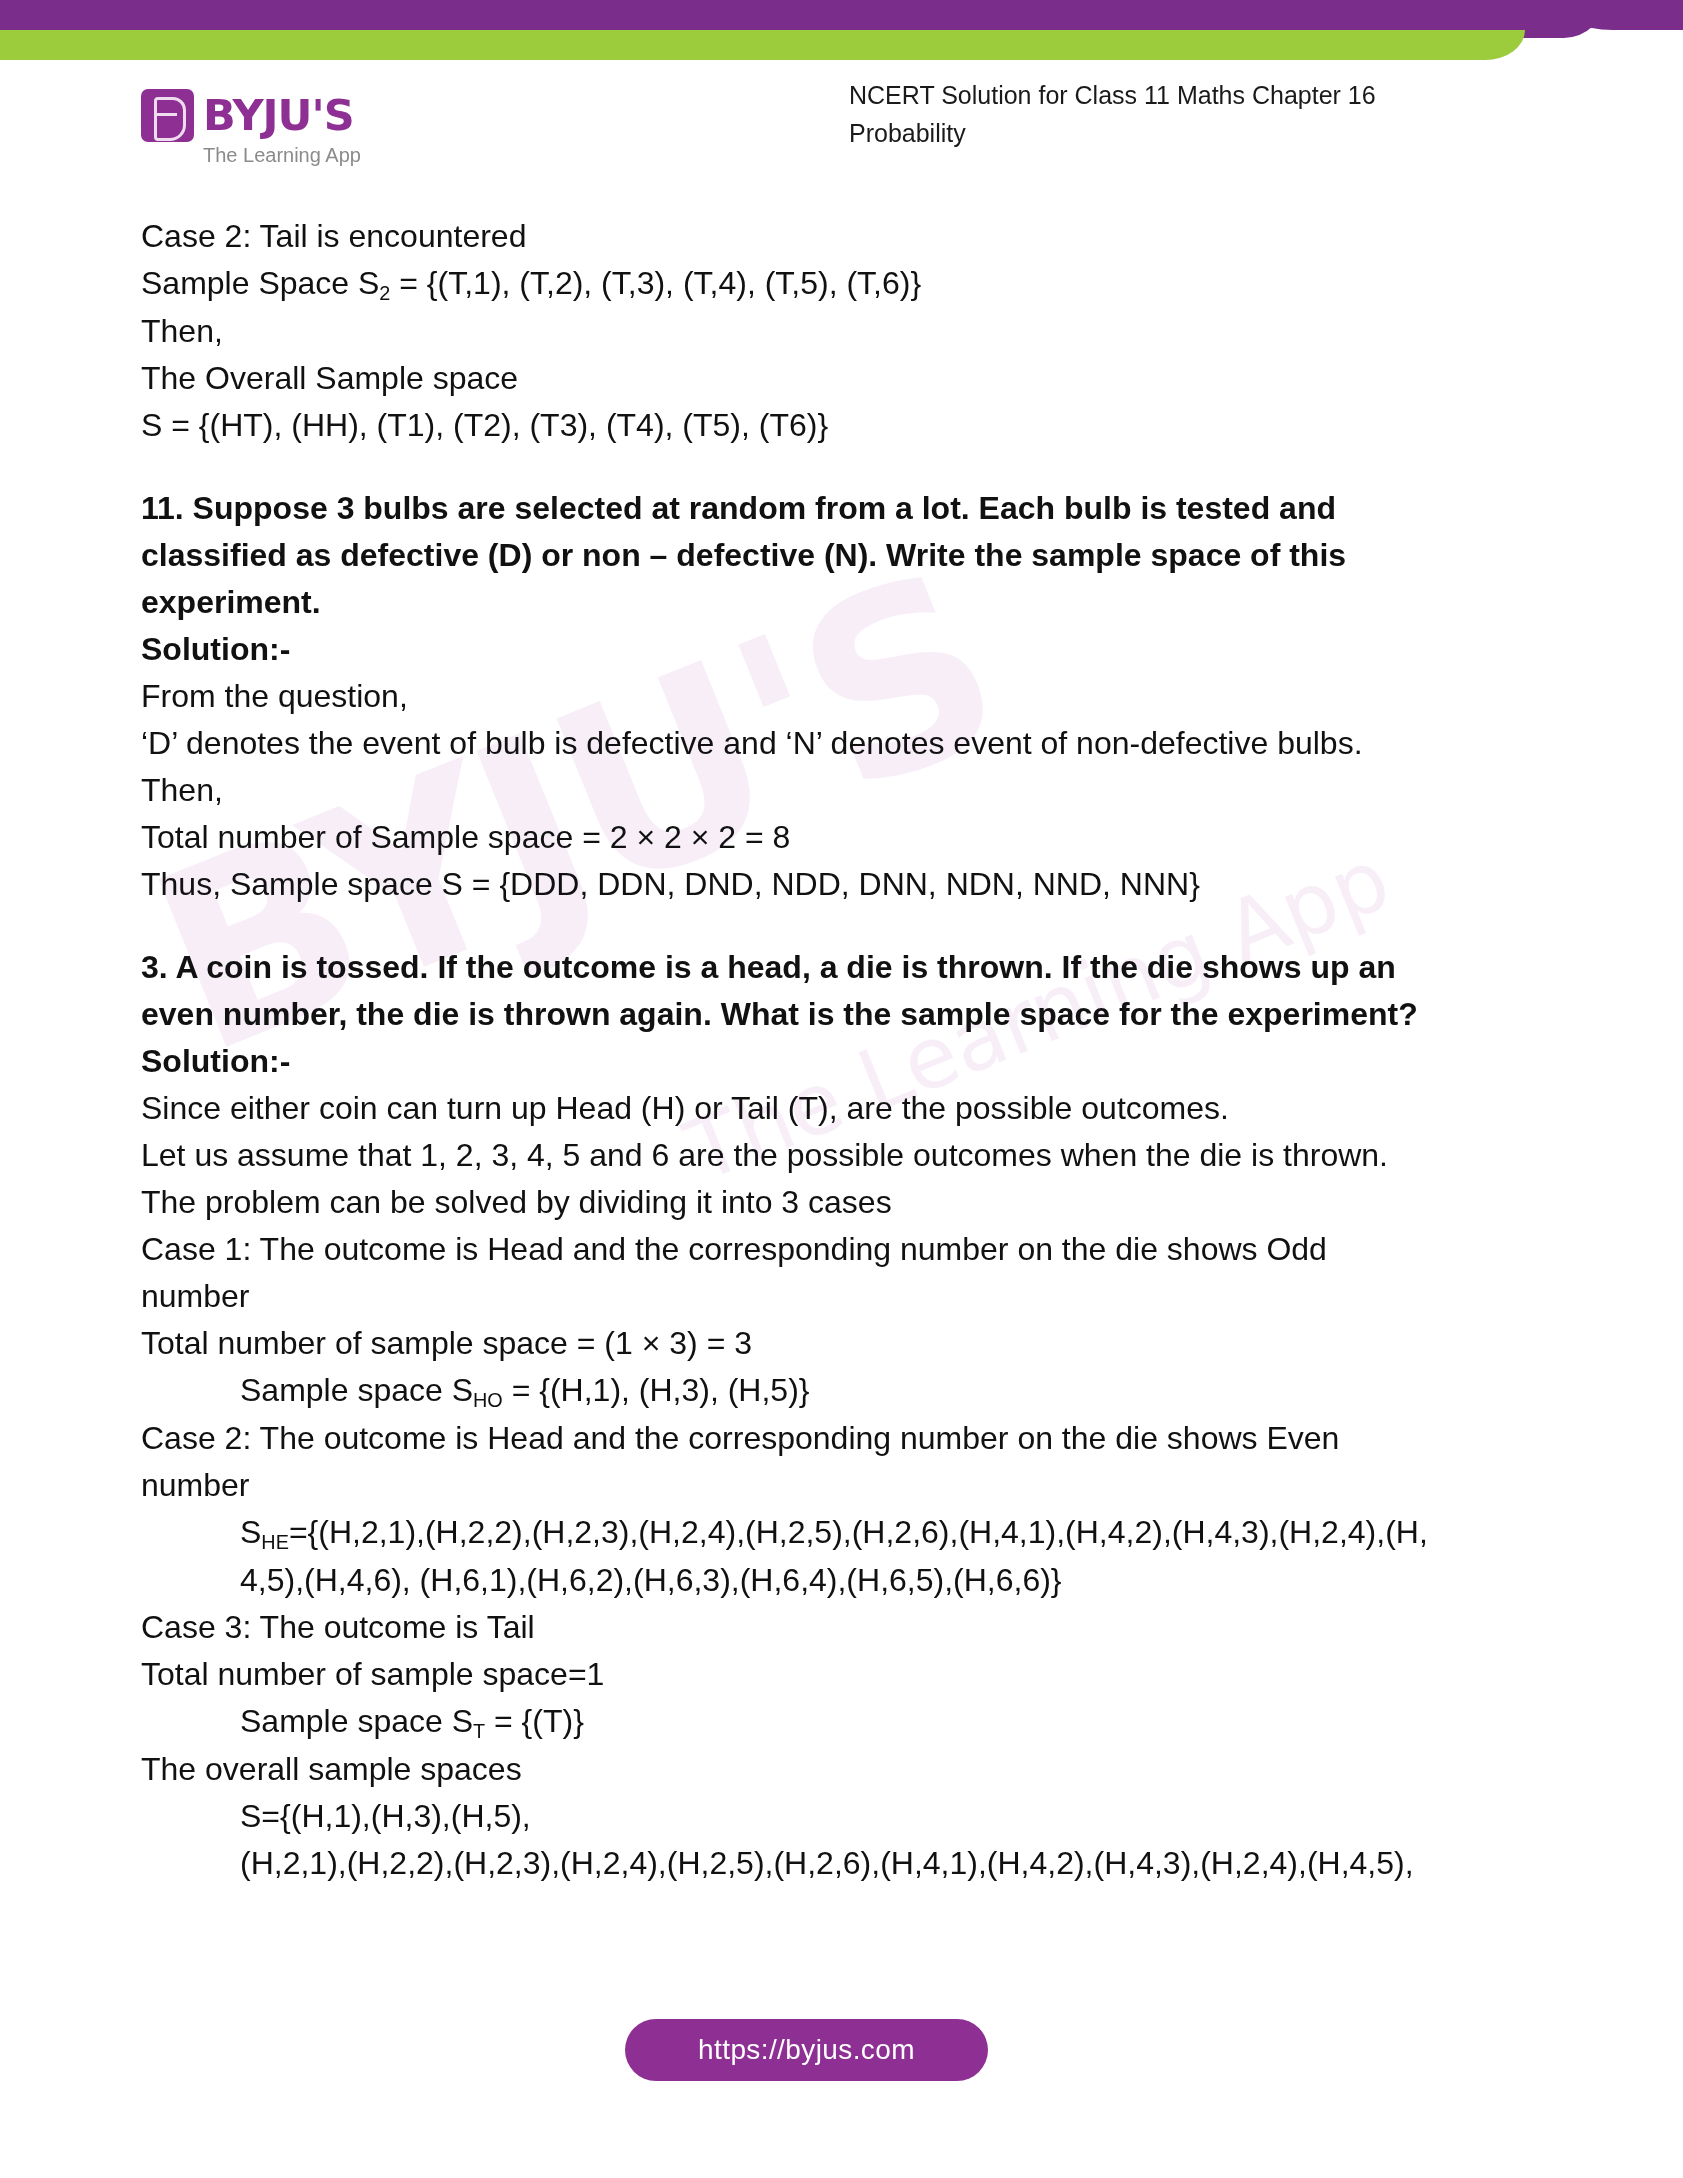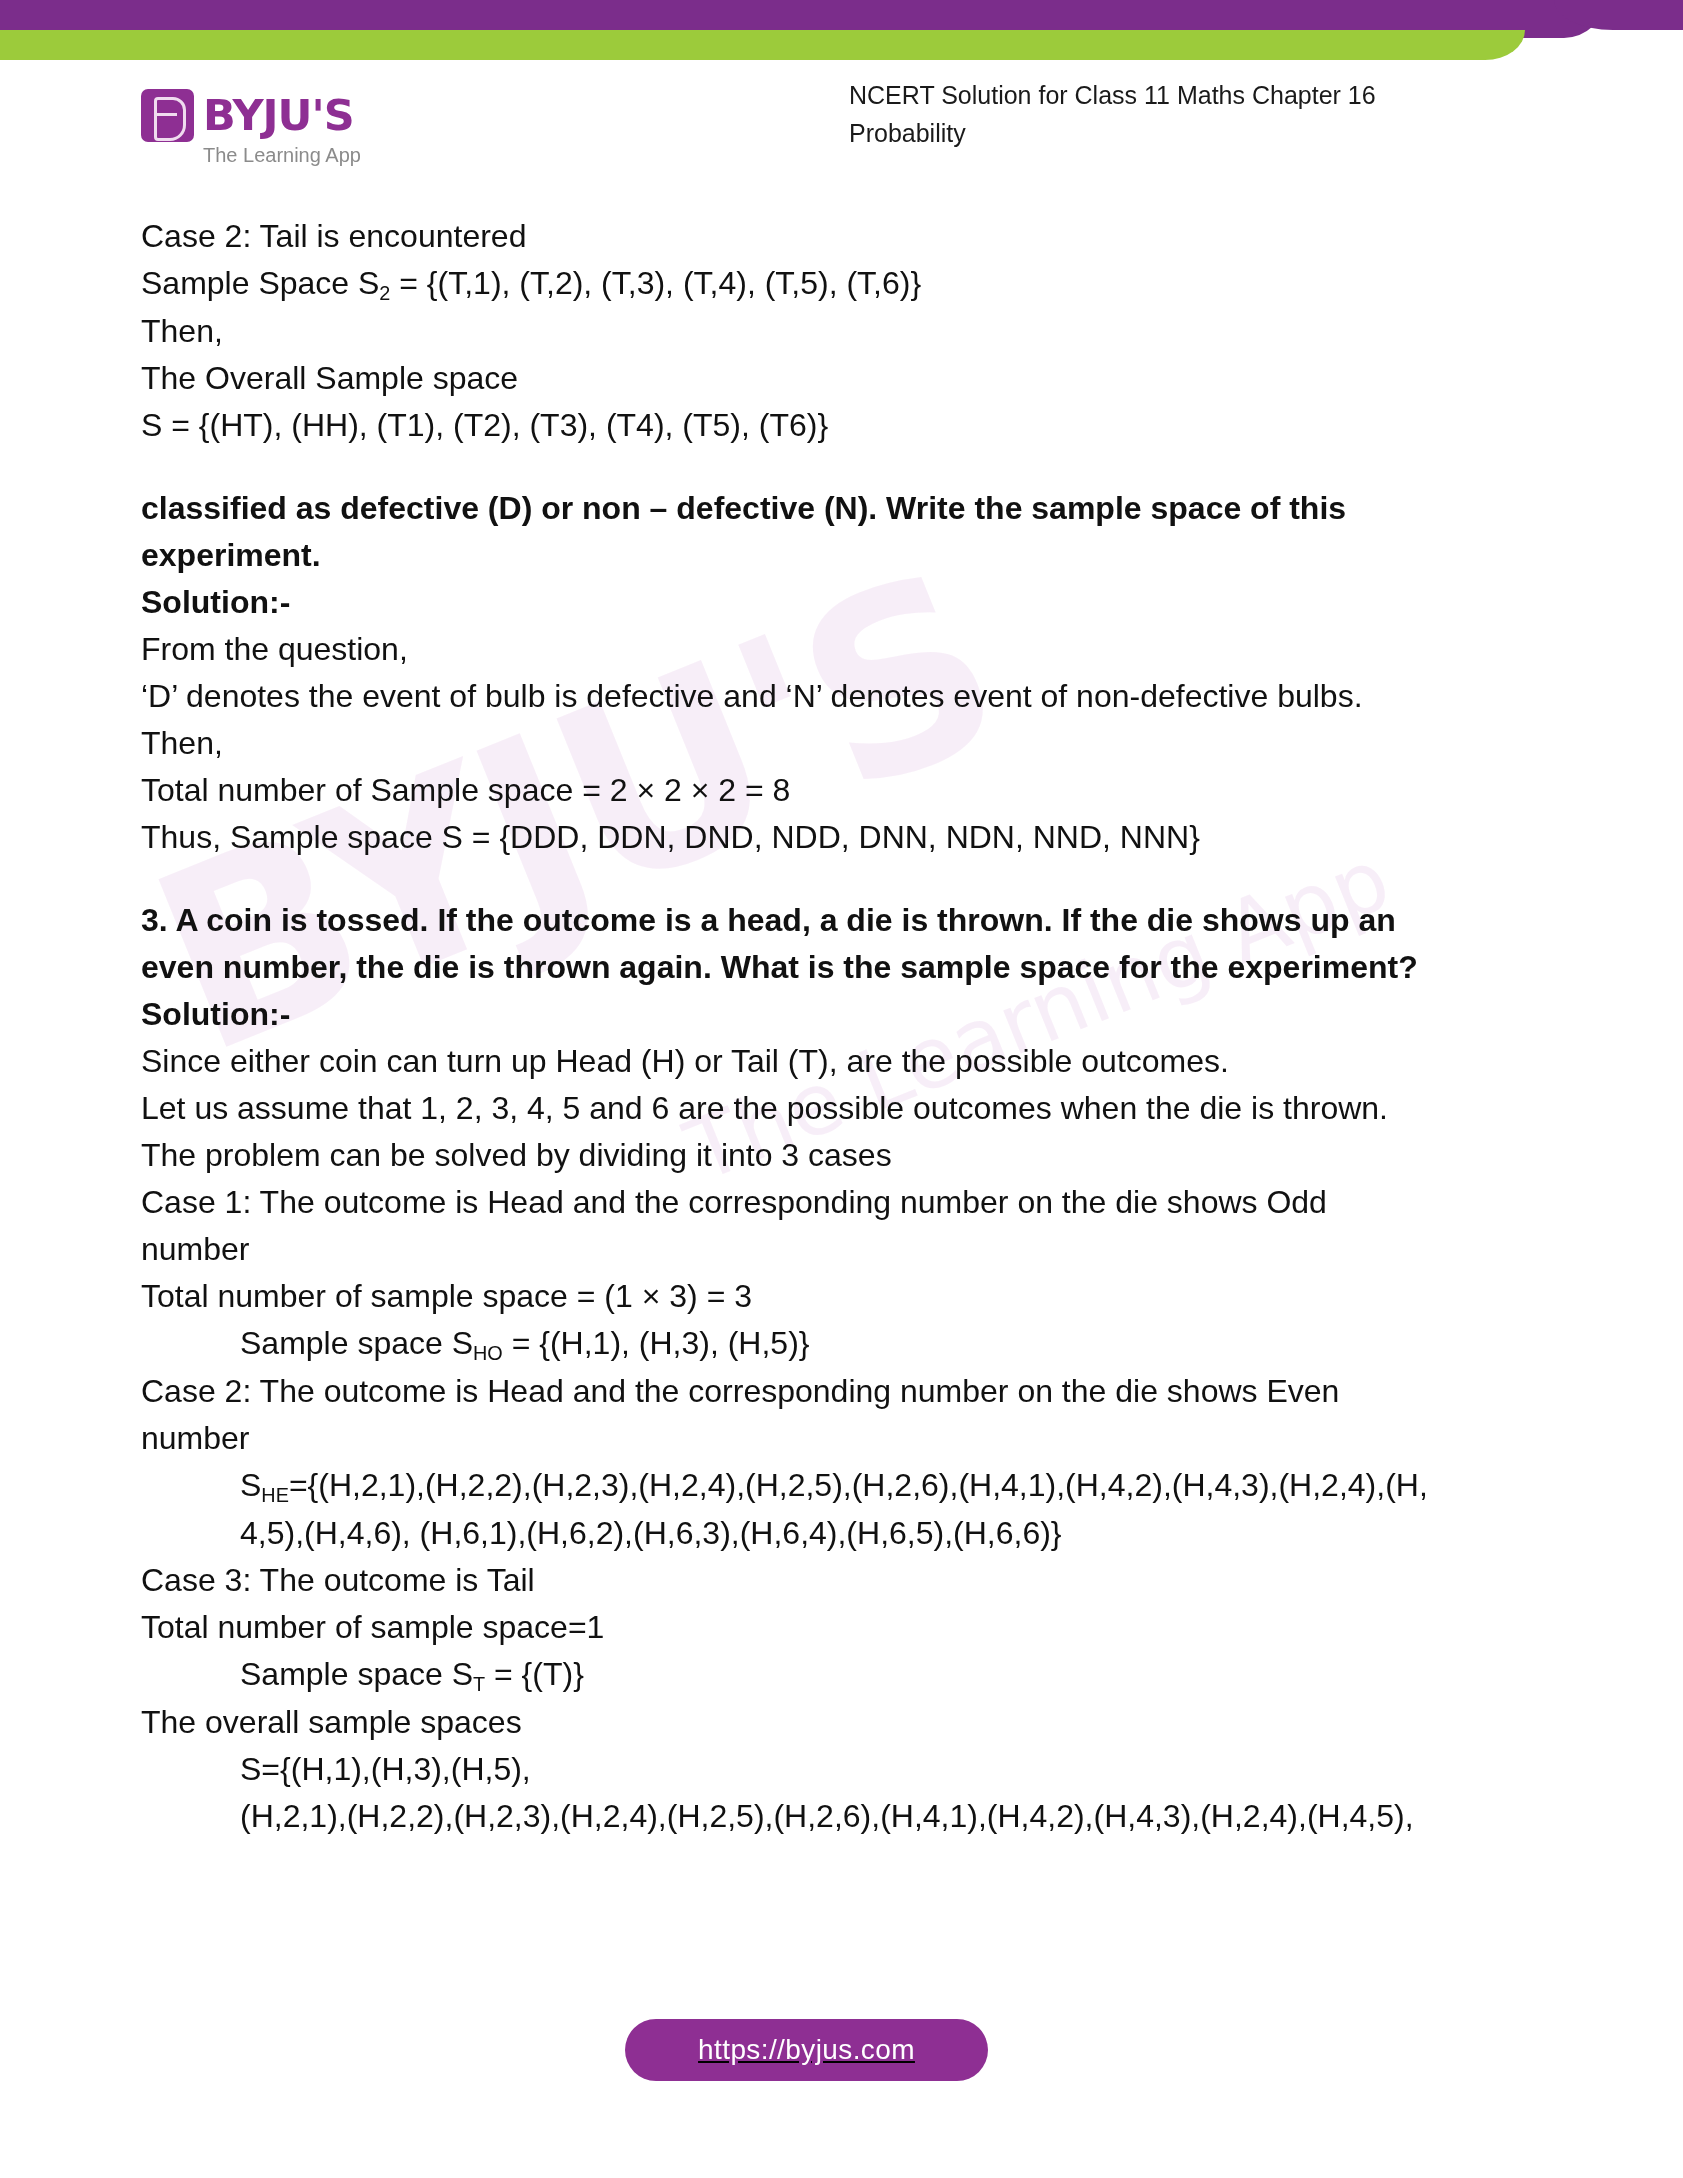--- a/index.html
+++ b/index.html
@@ -160,21 +160,20 @@
   sub { font-size: 0.62em; vertical-align: -0.28em; }
 
   
   .footer {
     position: absolute;
     left: 0; bottom: 97px;
     width: 1613px;
     display: flex;
     justify-content: center;
     z-index: 3;
-    text-decoration: underline;
   }
   .footer-pill {
     background: #8e2f93;
     color: #ffffff;
     font-size: 28px;
     padding: 15px 73px;
     border-radius: 32px;
     letter-spacing: 0.4px;
   }
 </style>
@@ -209,20 +208,21 @@
 <div class="content">
 
   <div class="line">Case 2: Tail is encountered</div>
   <div class="line"><span>Sample Space S</span><sub>2</sub><span> = {(T,1), (T,2), (T,3), (T,4), (T,5), (T,6)}</span></div>
   <div class="line">Then,</div>
   <div class="line">The Overall Sample space</div>
   <div class="line">S = {(HT), (HH), (T1), (T2), (T3), (T4), (T5), (T6)}</div>
 
   <div class="gap"></div>
 
+  <div class="line q-head">11. Suppose 3 bulbs are selected at random from a lot. Each bulb is tested and</div>
   <div class="line q-head">classified as defective (D) or non – defective (N). Write the sample space of this</div>
   <div class="line q-head">experiment.</div>
   <div class="line sol">Solution:-</div>
   <div class="line">From the question,</div>
   <div class="line">‘D’ denotes the event of bulb is defective and ‘N’ denotes event of non-defective bulbs.</div>
   <div class="line">Then,</div>
   <div class="line">Total number of Sample space = 2 × 2 × 2 = 8</div>
   <div class="line">Thus, Sample space S = {DDD, DDN, DND, NDD, DNN, NDN, NND, NNN}</div>
 
   <div class="gap"></div>

